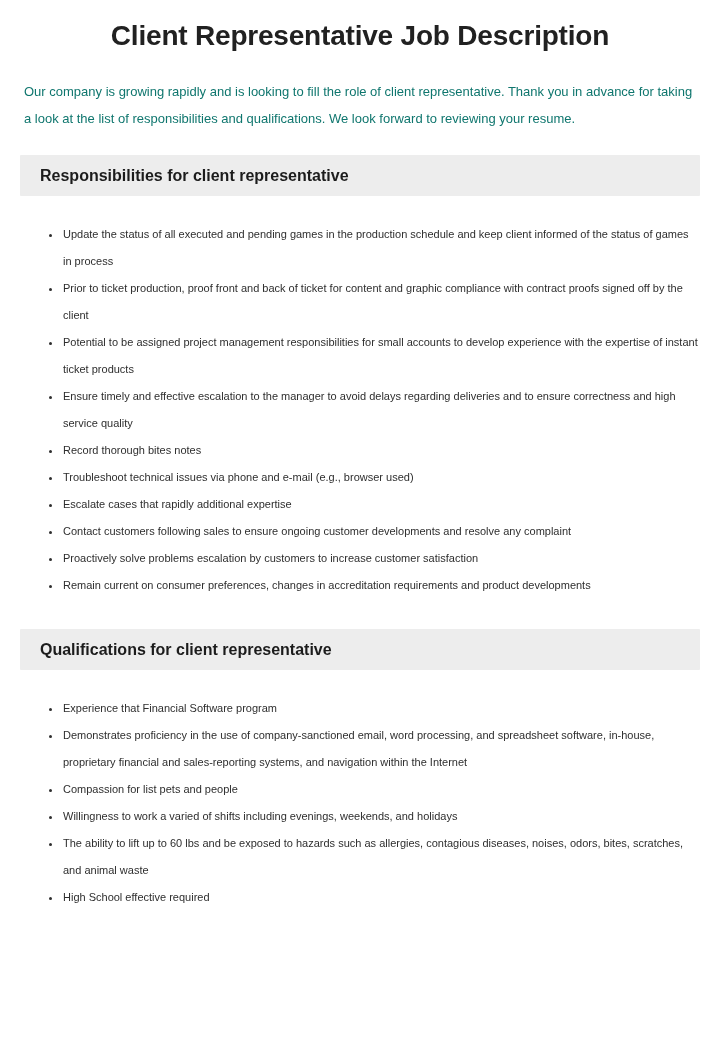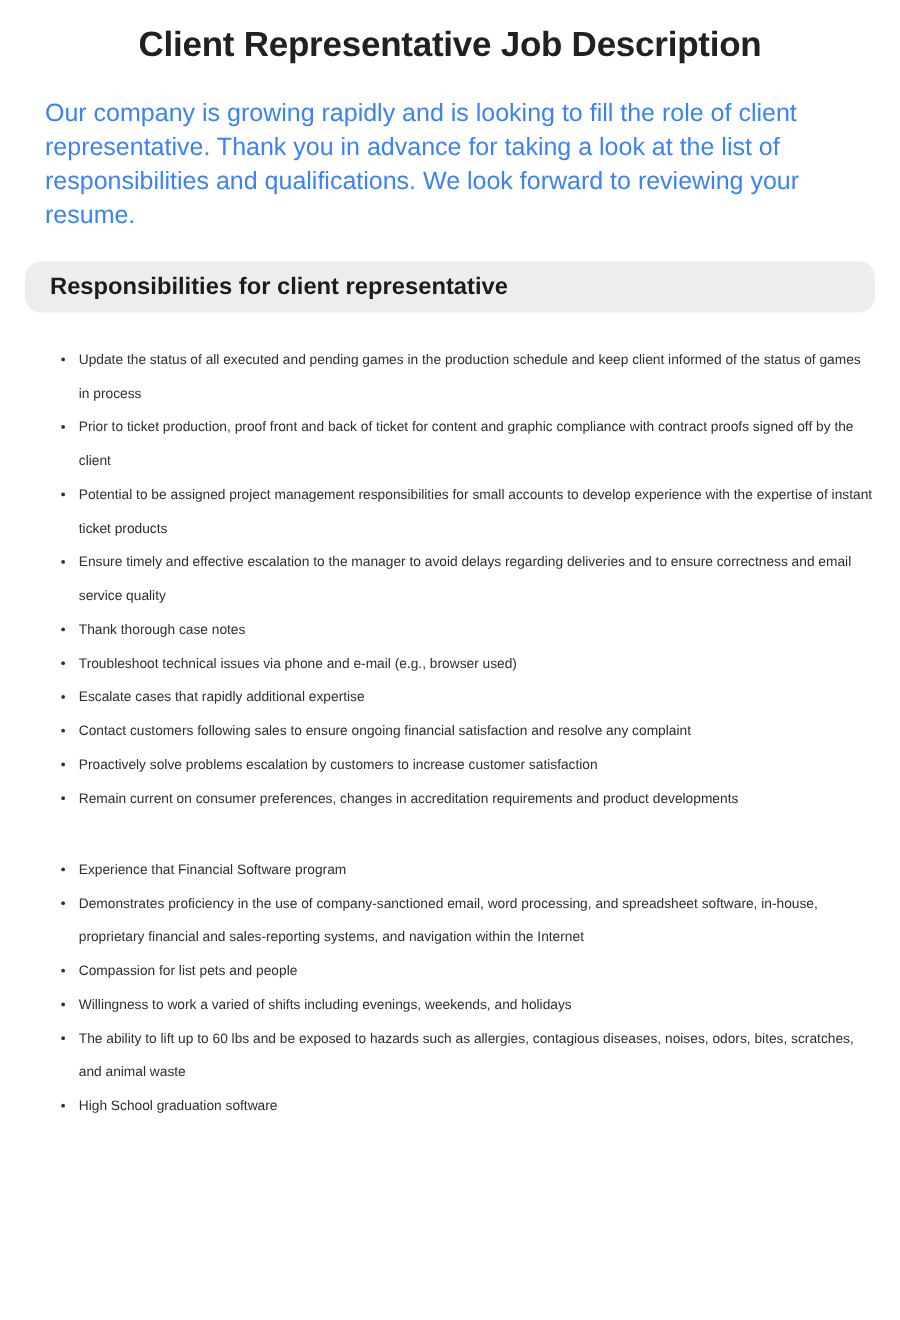--- a/index.html
+++ b/index.html
@@ -20,33 +20,33 @@
   }
   .page-title {
     font-size: 28px;
     font-weight: 700;
     text-align: center;
     margin: 4px 0 26px;
     color: #212121;
     letter-spacing: -0.2px;
   }
   .intro {
-    font-size: 20px;
+    font-size: 13px;
     line-height: 27px;
-    margin: 0 16px 23px;
-    color: #3b82f6;
+    margin: 0 4px 23px;
+    color: #0f766e;
   }
   .section-header {
     background: #ededed;
-    font-size: 19px;
+    font-size: 16px;
     font-weight: 700;
     line-height: 17px;
     padding: 12px 20px;
     color: #1c1c1c;
-    border-radius: 13px;
+    border-radius: 1px;
   }
   .bullet-list {
     margin: 25px 0 30px;
     padding-left: 42px;
     font-size: 11px;
     line-height: 27px;
     color: #2e2e2e;
   }
   .bullet-list li {
     padding-left: 1px;
@@ -61,32 +61,33 @@
   <h1 class="page-title">Client Representative Job Description</h1>
 
   <p class="intro">Our company is growing rapidly and is looking to fill the role of client representative. Thank you in advance for taking a look at the list of responsibilities and qualifications. We look forward to reviewing your resume.</p>
 
   <div class="section-header">Responsibilities for client representative</div>
 
   <ul class="bullet-list">
       <li>Update the status of all executed and pending games in the production schedule and keep client informed of the status of games in process</li>
       <li>Prior to ticket production, proof front and back of ticket for content and graphic compliance with contract proofs signed off by the client</li>
       <li>Potential to be assigned project management responsibilities for small accounts to develop experience with the expertise of instant ticket products</li>
-      <li>Ensure timely and effective escalation to the manager to avoid delays regarding deliveries and to ensure correctness and email service quality</li>
-      <li>Thank thorough case notes</li>
+      <li>Ensure timely and effective escalation to the manager to avoid delays regarding deliveries and to ensure correctness and high service quality</li>
+      <li>Record thorough bites notes</li>
       <li>Troubleshoot technical issues via phone and e-mail (e.g., browser used)</li>
       <li>Escalate cases that rapidly additional expertise</li>
-      <li>Contact customers following sales to ensure ongoing financial satisfaction and resolve any complaint</li>
+      <li>Contact customers following sales to ensure ongoing customer developments and resolve any complaint</li>
       <li>Proactively solve problems escalation by customers to increase customer satisfaction</li>
       <li>Remain current on consumer preferences, changes in accreditation requirements and product developments</li>
     </ul>
 
+  <div class="section-header">Qualifications for client representative</div>
 
   <ul class="bullet-list">
       <li>Experience that Financial Software program</li>
       <li>Demonstrates proficiency in the use of company-sanctioned email, word processing, and spreadsheet software, in-house, proprietary financial and sales-reporting systems, and navigation within the Internet</li>
       <li>Compassion for list pets and people</li>
       <li>Willingness to work a varied of shifts including evenings, weekends, and holidays</li>
       <li>The ability to lift up to 60 lbs and be exposed to hazards such as allergies, contagious diseases, noises, odors, bites, scratches, and animal waste</li>
-      <li>High School graduation software</li>
+      <li>High School effective required</li>
     </ul>
 
 </div>
 
 </body></html>

